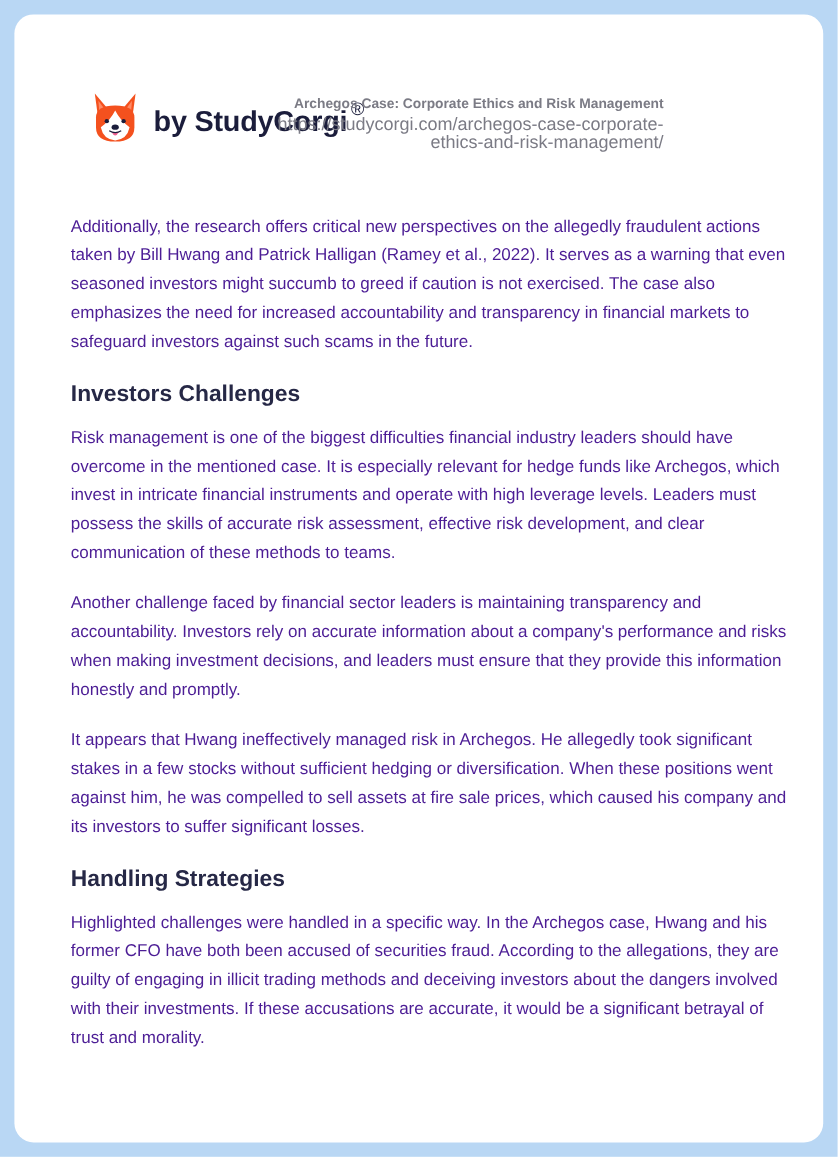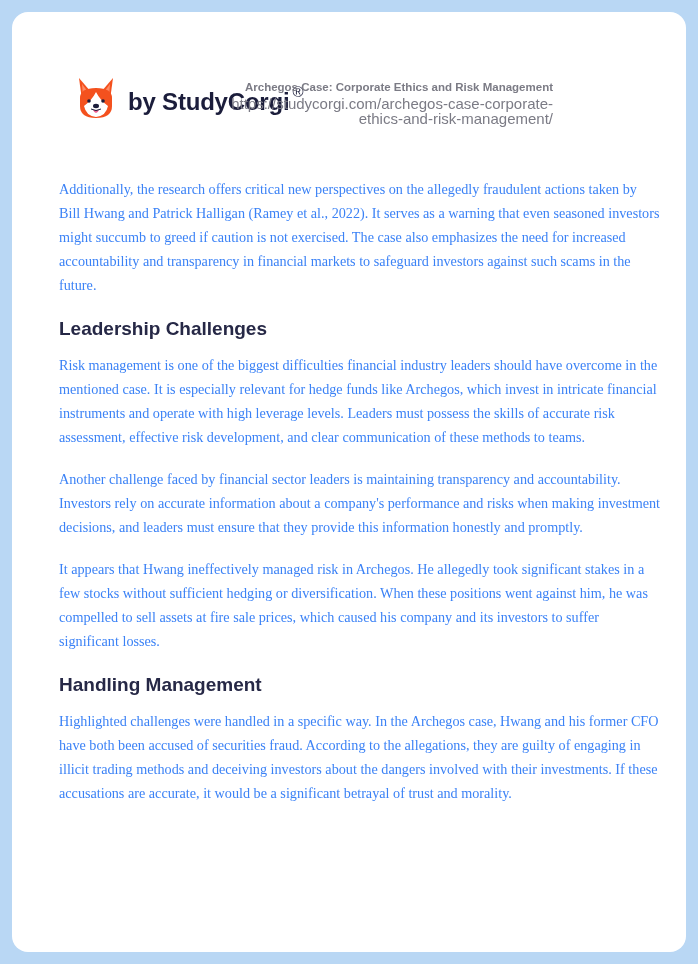--- a/index.html
+++ b/index.html
@@ -64,24 +64,24 @@
     line-height: 15px;
     margin-top: 1px;
   }
   .content {
     position: absolute;
     left: 47px; top: 165px;
     width: 602px;
   }
   .content p {
     margin: 0 0 18px 0;
-    font-family: Liberation Serif, serif;
+    font-family: Liberation Sans, sans-serif;
     font-size: 14.2px;
     line-height: 24px;
-    color: #3b82f6;
+    color: #4c1d95;
   }
   .content h2 {
     margin: 6px 0 10px 0;
     font-family: "Liberation Sans", sans-serif;
     font-weight: 700;
     font-size: 19px;
     line-height: 28px;
     color: #262846;
   }
 </style>
@@ -114,21 +114,21 @@
     </div>
     <div class="meta">
       <div class="meta-title">Archegos Case: Corporate Ethics and Risk Management</div>
       <div class="meta-url">https://studycorgi.com/archegos-case-corporate-ethics-and-risk-management/</div>
     </div>
   </div>
 
   <div class="content">
     <p>Additionally, the research offers critical new perspectives on the allegedly fraudulent actions taken by Bill Hwang and Patrick Halligan (Ramey et al., 2022). It serves as a warning that even seasoned investors might succumb to greed if caution is not exercised. The case also emphasizes the need for increased accountability and transparency in financial markets to safeguard investors against such scams in the future.</p>
 
-    <h2>Leadership Challenges</h2>
+    <h2>Investors Challenges</h2>
     <p>Risk management is one of the biggest difficulties financial industry leaders should have overcome in the mentioned case. It is especially relevant for hedge funds like Archegos, which invest in intricate financial instruments and operate with high leverage levels. Leaders must possess the skills of accurate risk assessment, effective risk development, and clear communication of these methods to teams.</p>
     <p>Another challenge faced by financial sector leaders is maintaining transparency and accountability. Investors rely on accurate information about a company's performance and risks when making investment decisions, and leaders must ensure that they provide this information honestly and promptly.</p>
     <p>It appears that Hwang ineffectively managed risk in Archegos. He allegedly took significant stakes in a few stocks without sufficient hedging or diversification. When these positions went against him, he was compelled to sell assets at fire sale prices, which caused his company and its investors to suffer significant losses.</p>
 
-    <h2>Handling Management</h2>
+    <h2>Handling Strategies</h2>
     <p>Highlighted challenges were handled in a specific way. In the Archegos case, Hwang and his former CFO have both been accused of securities fraud. According to the allegations, they are guilty of engaging in illicit trading methods and deceiving investors about the dangers involved with their investments. If these accusations are accurate, it would be a significant betrayal of trust and morality.</p>
   </div>
 </div>
 
 </body></html>

